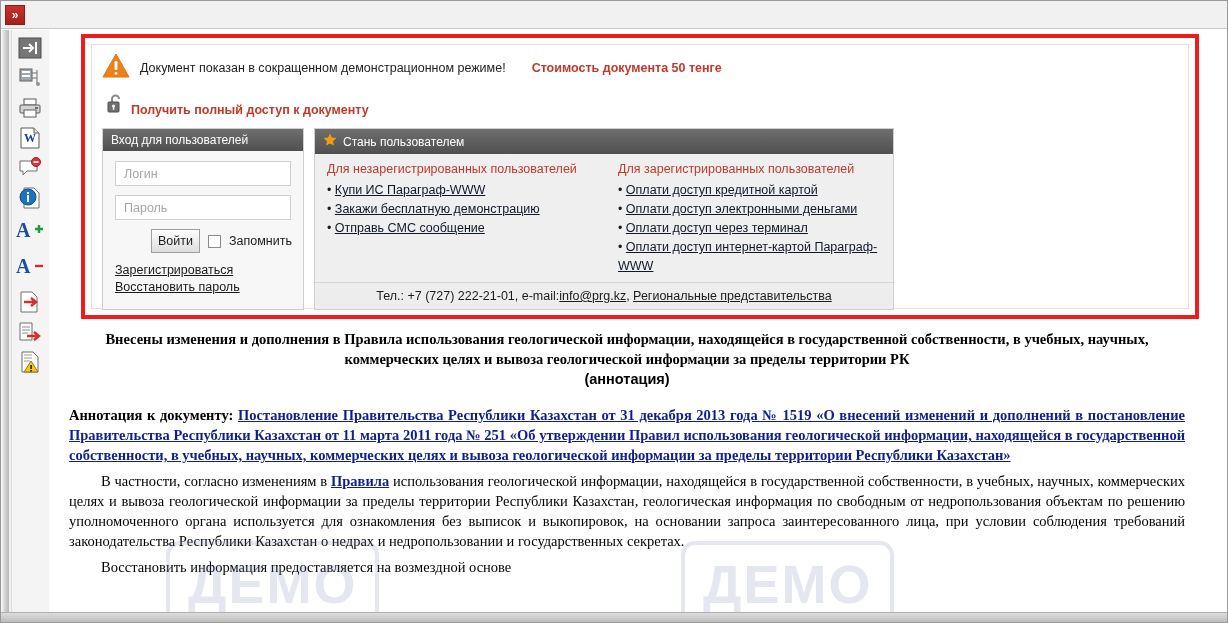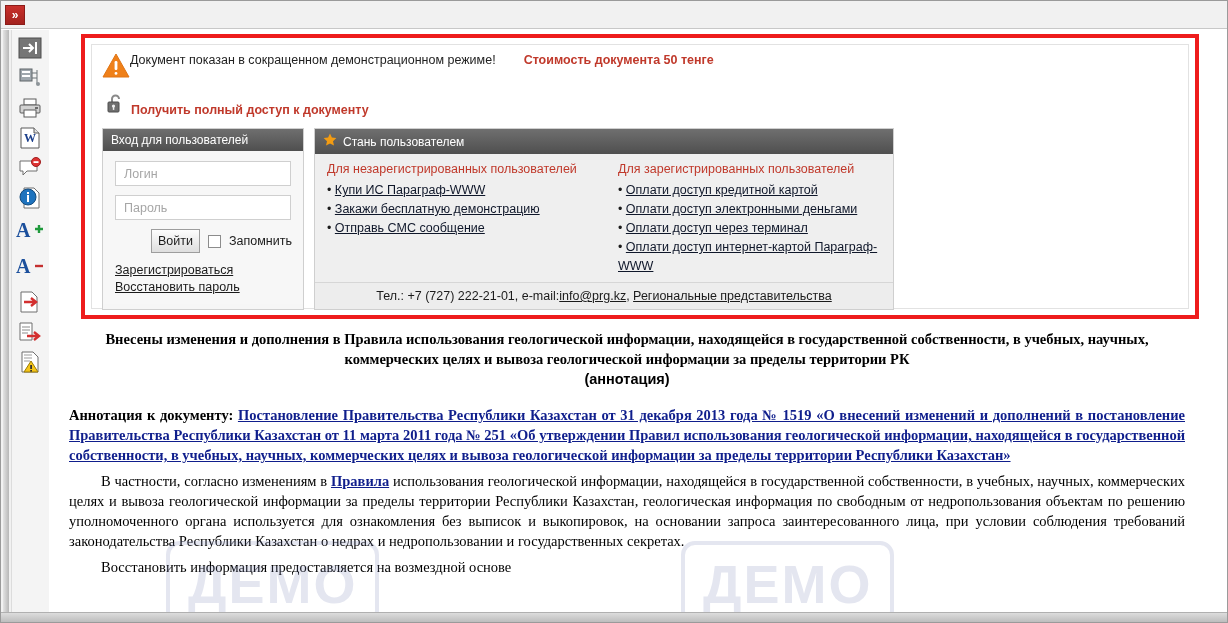--- a/index.html
+++ b/index.html
@@ -106,31 +106,33 @@
     left: 6px; top: 6px;
     width: calc(100% - 12px);
     height: calc(100% - 12px);
     background: #ffffff;
     border: 1px solid #e2e2e2;
   }
 
   .demo-head {
     padding: 8px 0 0 10px;
     display: flex;
+    align-items: center;
+    gap: 10px;
   }
   .warn-icon { flex: 0 0 auto; }
   .demo-msg {
     font-size: 12.5px;
     color: #222;
   }
   .demo-price {
     font-size: 12.5px;
     color: #c0392b;
     font-weight: bold;
-    margin-left: 28px;
+    margin-left: 16px;
   }
 
   .access-row {
     margin: 8px 0 0 10px;
     display: inline-flex;
     align-items: flex-end;
     gap: 7px;
     padding: 2px 12px 2px 4px;
     background: #ffffff;
     cursor: pointer;

